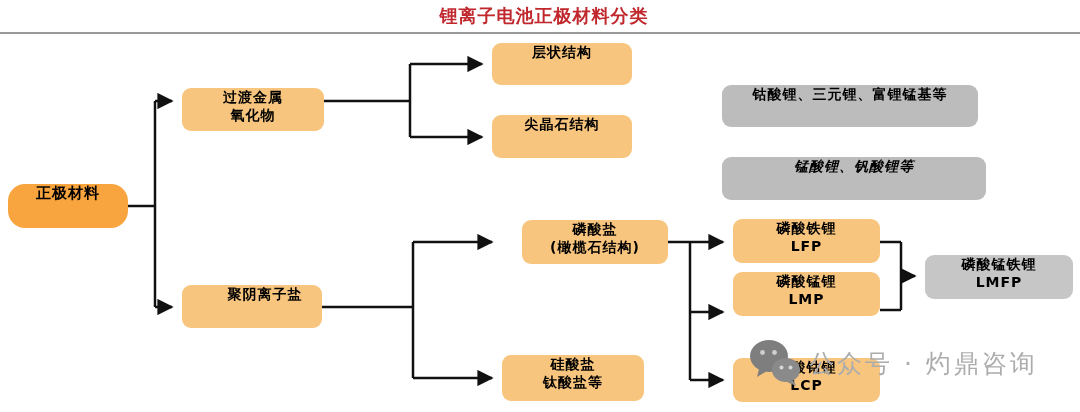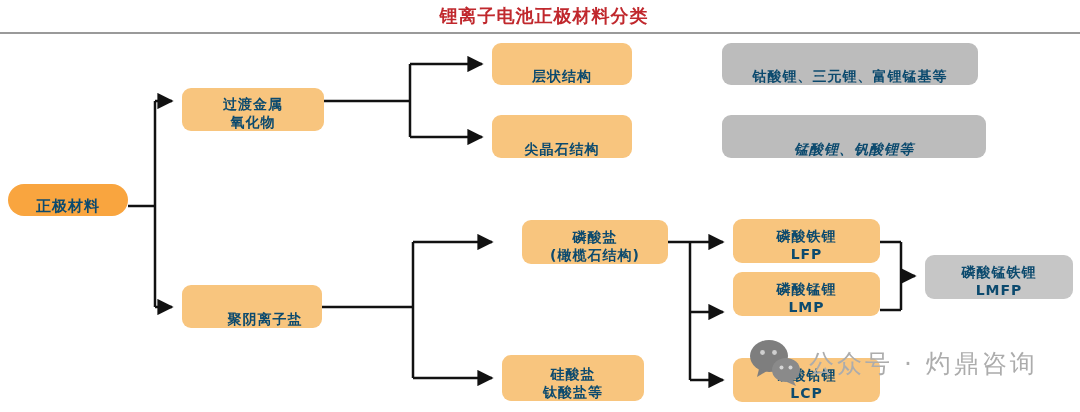--- a/index.html
+++ b/index.html
@@ -11,27 +11,27 @@
   .title {
     position:absolute; top:4px; left:0; width:100%; text-align:center;
     color:#C0282D; font-size:18px; font-weight:bold; letter-spacing:1px;padding-left:8px;
   }
   .rule {
     position:absolute; top:32px; left:0; width:1080px; height:2px; background:#9A9A9A;
   }
   .wires { position:absolute; left:0; top:0; width:1080px; height:412px; z-index:1; }
   .node {
     position:absolute; z-index:2; border-radius:9px;
-    display:flex; flex-direction:column; align-items:center; justify-content:flex-end;
-    color:#0c4a6e; font-weight:bold; font-size:14px; line-height:1.3;
+    display:flex; flex-direction:column; align-items:center; justify-content:flex-start;
+    color:#000000; font-weight:bold; font-size:14px; line-height:1.3;
     text-align:center; letter-spacing:1px;
   }
   .node-root   { background:#F9A53F; font-size:15px; }
   .node-orange { background:#F8C57E; }
-  .node-gray   { background:#BCBCBC; }
+  .node-gray   { background:#BCBCBC;margin-top:42px; }
   .node-gray2  { background:#C6C6C6; }
   .watermark {
     position:absolute; left:749px; top:339px; z-index:10;
     display:flex; align-items:center; gap:8px;
   }
   .wm-text { color:#ACACAC; font-size:25px; letter-spacing:3px; white-space:nowrap; }
 </style>
 </head>
 <body>
 
@@ -69,21 +69,21 @@
       <path d="M690,312 H723" marker-end="url(#arw)"></path>
       <path d="M690,380 H723" marker-end="url(#arw)"></path>
 
       <path d="M880,242 H901"></path>
       <path d="M880,310 H901"></path>
       <path d="M901,242 V310"></path>
       <path d="M901,276 H915" marker-end="url(#arw)"></path>
     </g>
   </svg>
 
-  <div class="node node-root" style="left:8px; top:184px; width:120px; height:32px;border-radius:17px;">
+  <div class="node node-root" style="left:8px; top:184px; width:120px; height:44px;border-radius:17px;">
     <span>正极材料</span>
   </div>
 
   <div class="node node-orange" style="left:182px; top:80px; width:142px; height:43px;margin-top:8px;">
     <span>过渡金属</span>
     <span>氧化物</span>
   </div>
 
   <div class="node node-orange" style="left:182px; top:285px; width:140px; height:43px;padding-left:26px;">
     <span>聚阴离子盐</span>

